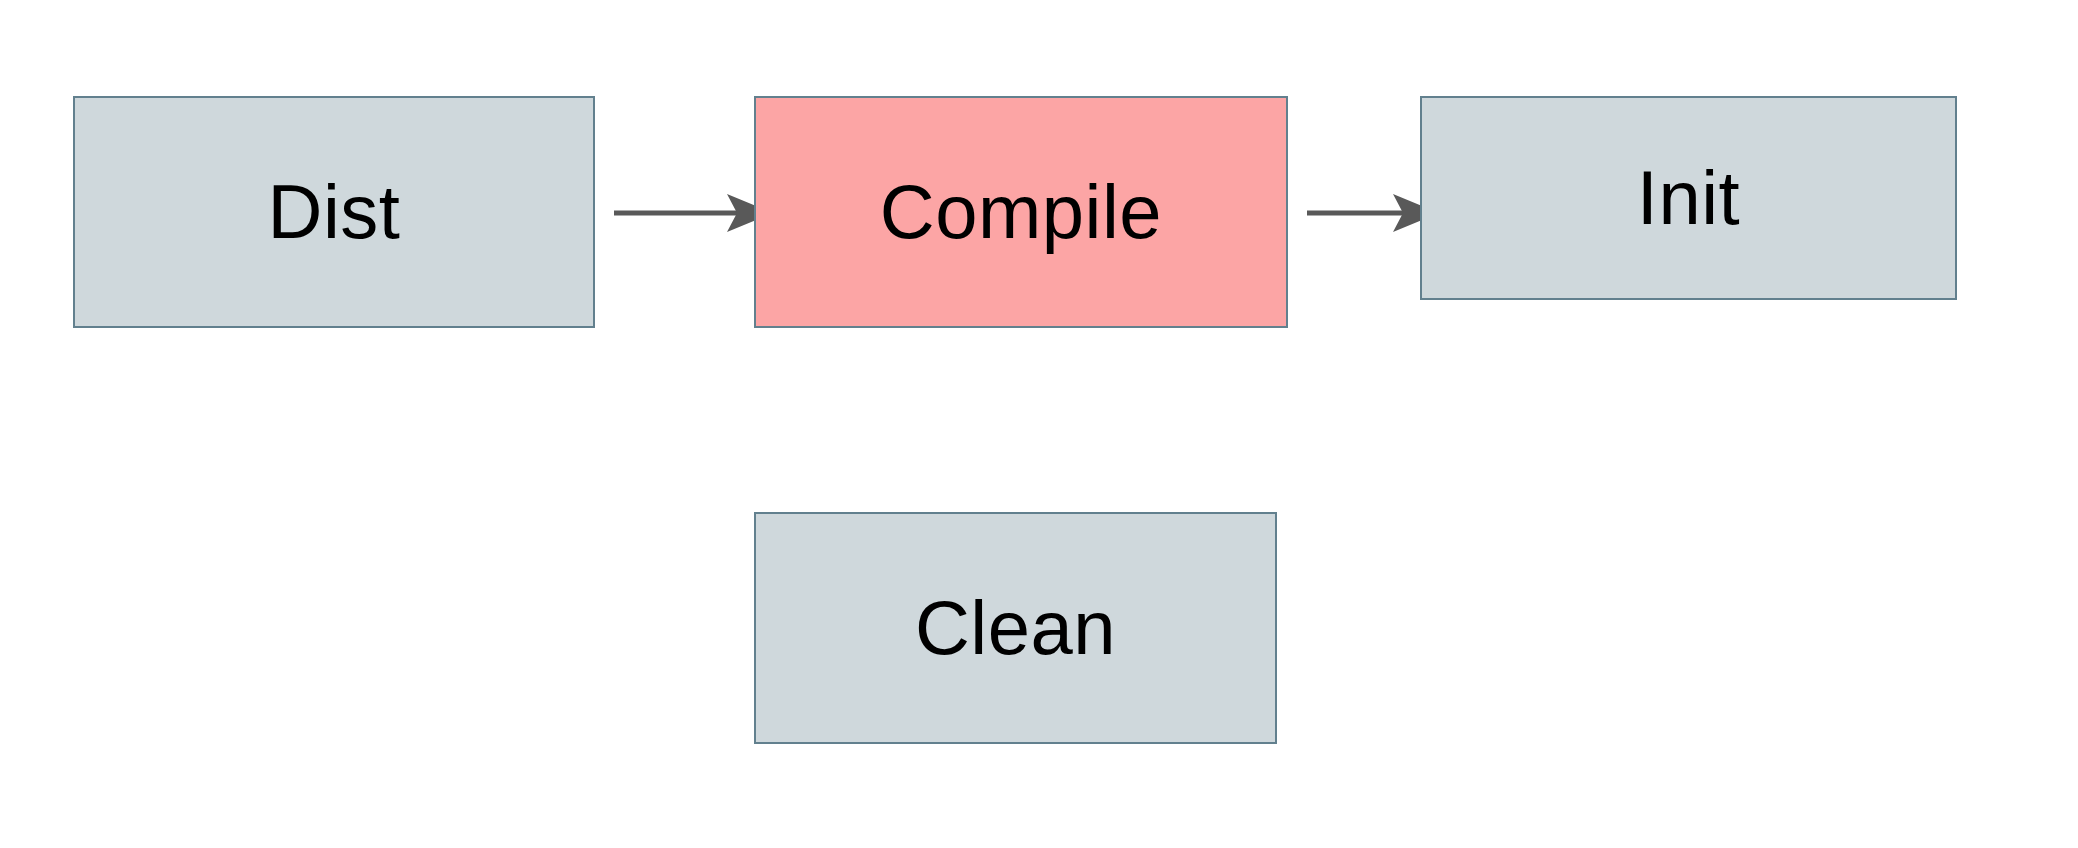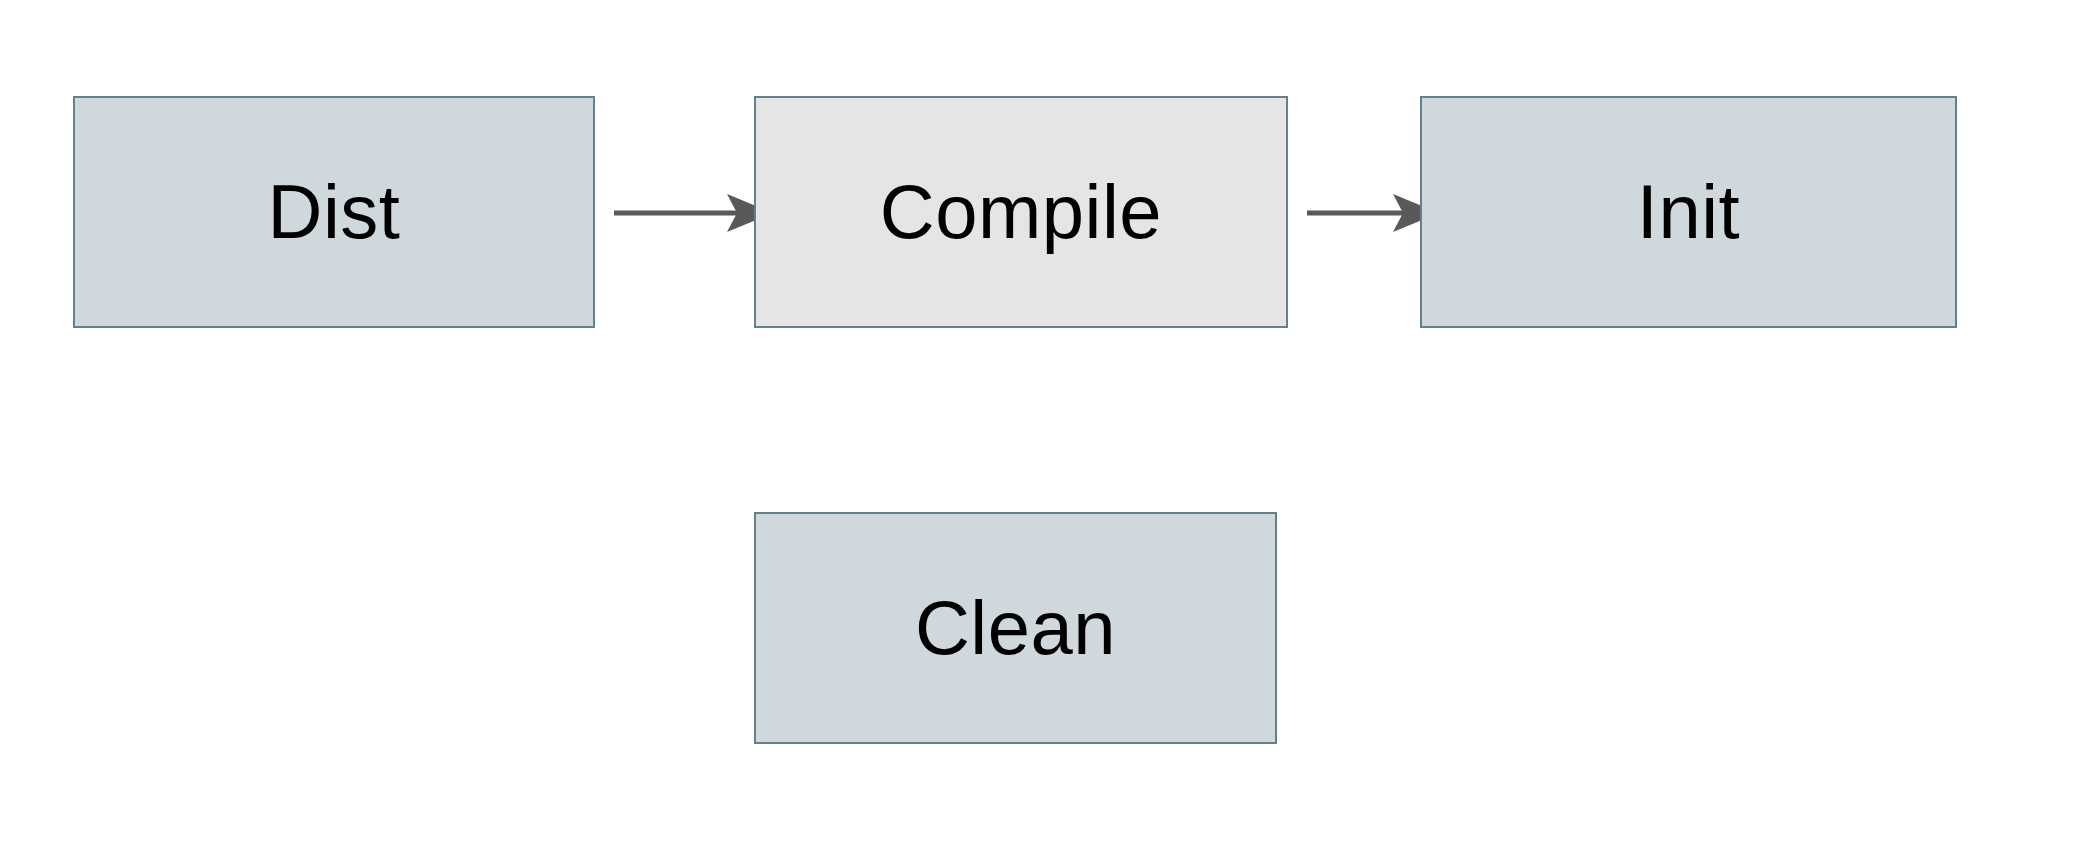--- a/index.html
+++ b/index.html
@@ -60,24 +60,24 @@
           <line x1="1288" y1="213" x2="1384" y2="213" stroke="#595959" stroke-width="5"></line>
           <polygon points="1420,213 1374,194 1384,213 1374,232" fill="#595959"></polygon>
         </g>
       </svg>
     </div>
 
   <div id="nodes-layer">
       <div class="node" style="left: 73px; top: 96px; width: 522px; height: 232px; background: rgb(207, 216, 220); border-color: rgb(98, 128, 142); border-width: 2px;">
         <span class="node-label" style="color: rgb(0, 0, 0);">Dist</span>
       </div>
-      <div class="node" style="left: 754px; top: 96px; width: 534px; height: 232px; background: #e5e5e5; border-color: rgb(98, 128, 142); border-width: 2px;">
+      <div class="node" style="left: 754px; top: 96px; width: 534px; height: 232px; background: #fca5a5; border-color: rgb(98, 128, 142); border-width: 2px;">
         <span class="node-label" style="color: rgb(0, 0, 0);">Compile</span>
       </div>
-      <div class="node" style="left: 1420px; top: 96px; width: 537px; height: 232px; background: rgb(207, 216, 220); border-color: rgb(98, 128, 142); border-width: 2px;">
+      <div class="node" style="left: 1420px; top: 96px; width: 537px; height: 204px; background: rgb(207, 216, 220); border-color: rgb(98, 128, 142); border-width: 2px;">
         <span class="node-label" style="color: rgb(0, 0, 0);">Init</span>
       </div>
       <div class="node" style="left: 754px; top: 512px; width: 523px; height: 232px; background: rgb(207, 216, 220); border-color: rgb(98, 128, 142); border-width: 2px; text-align: right;">
         <span class="node-label" style="color: rgb(0, 0, 0);">Clean</span>
       </div>
     </div>
 
 </div>
 
 </body></html>

